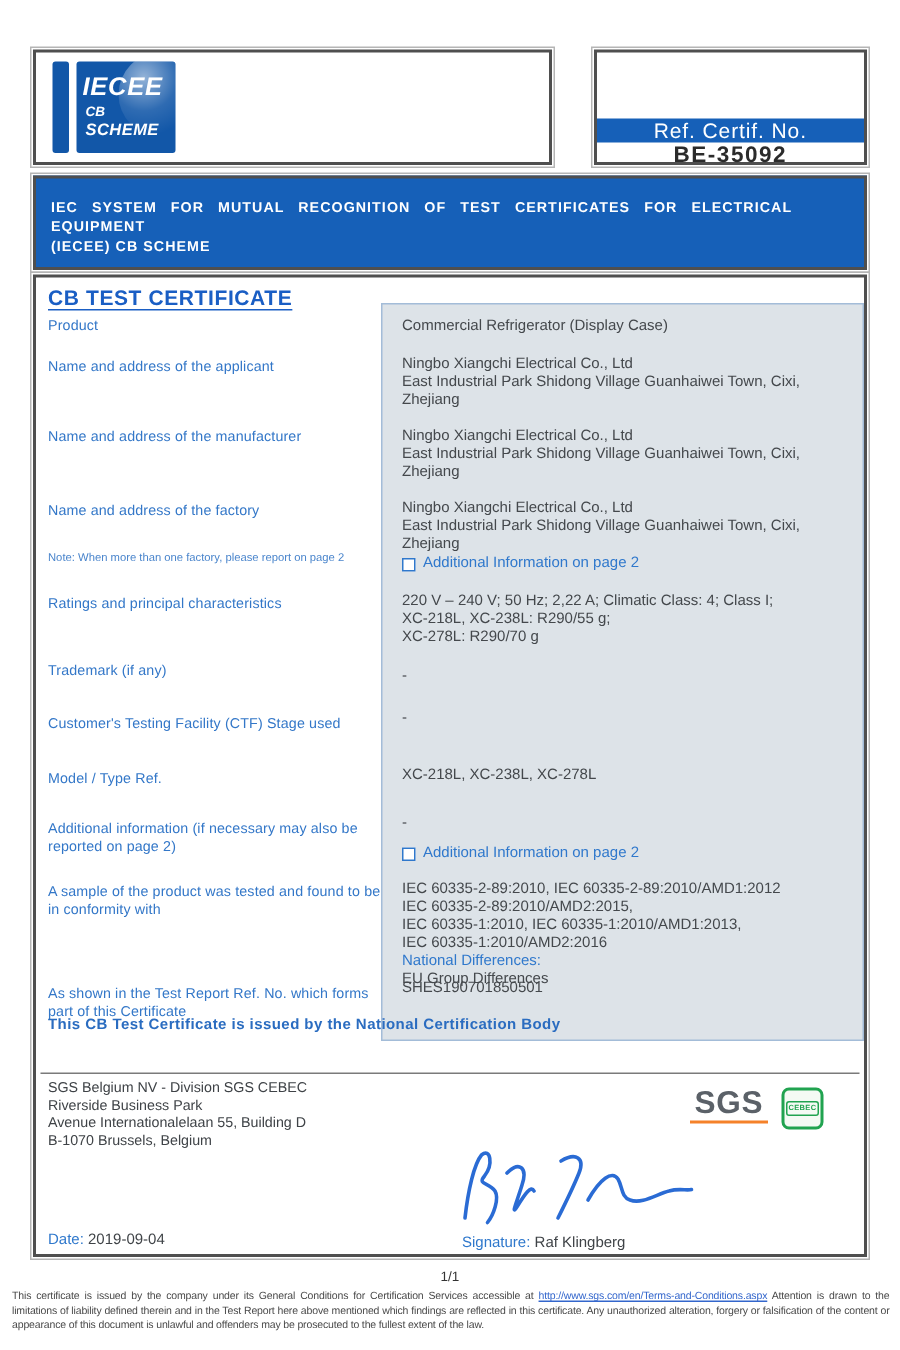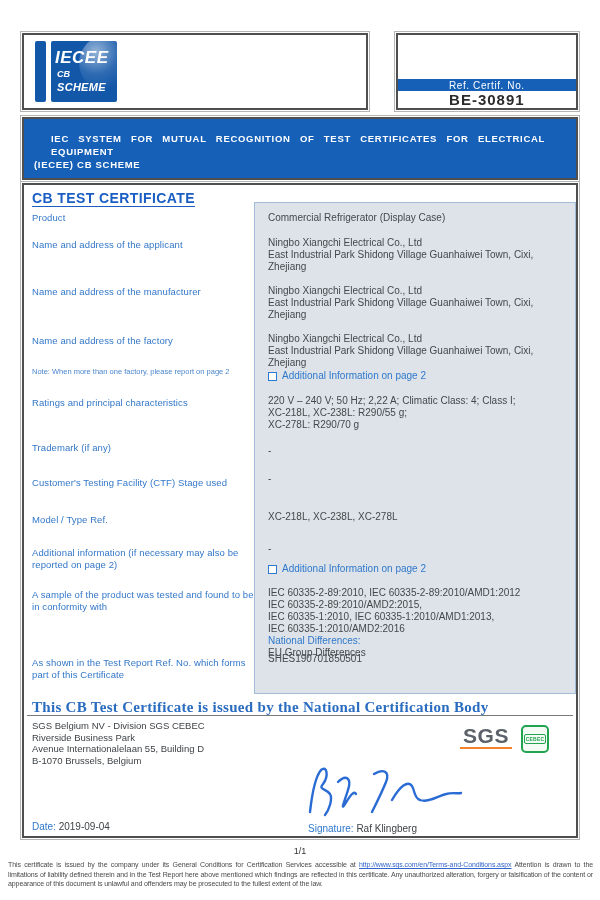--- a/index.html
+++ b/index.html
@@ -18,44 +18,44 @@
   .iec-dot { position:absolute; right:12px; bottom:8px; width:7px; height:7px; border-radius:50%; background:#fff; }
   .iec-strip { width:11px; height:61px; background:#1257a8; margin-left:5px; border-radius:2px; }
   .iecee-logo { width:66px; height:61px; background:#1257a8; margin-left:5px; border-radius:2px; position:relative; overflow:hidden;text-decoration:underline; }
   .iecee-logo::before { content:""; position:absolute; left:28px; top:-6px; width:56px; height:56px; border-radius:50%;
       background:radial-gradient(circle at 30% 30%, rgba(255,255,255,.55), rgba(255,255,255,.12) 40%, rgba(255,255,255,0) 70%); }
   .iecee-t1 { position:absolute; left:4px; top:7px; color:#fff; font-size:17px; font-weight:bold; font-style:italic; letter-spacing:.5px; }
   .iecee-t2 { position:absolute; left:6px; top:28px; color:#fff; font-size:9px; font-weight:bold; font-style:italic; }
   .iecee-t3 { position:absolute; left:6px; top:40px; color:#fff; font-size:11px; font-weight:bold; font-style:italic; letter-spacing:.3px; }
 
   .ref-box { width:190px; height:77px; display:flex; flex-direction:column; }
-  .ref-band { height:31px; background:#1660b8; color:#fff; font-size:10px; letter-spacing:.6px; display:flex; align-items:center; justify-content:center;margin-top:44px; }
+  .ref-band { height:31px; background:#1660b8; color:#fff; font-size:14px; letter-spacing:.6px; display:flex; align-items:center; justify-content:center;margin-top:44px; }
   .ref-val { flex:1; display:flex; align-items:center; justify-content:center; font-size:15px; font-weight:bold; color:#2b2b2b; letter-spacing:1px; }
 
   
   .banner { position:absolute; left:22px; top:117px; width:556px; height:63px; background:#1660b8; padding:13px 10px 0 10px; }
   .banner div { color:#fff; font-size:9.5px; font-weight:600; letter-spacing:.7px; line-height:13px; }
-  .banner .b1 { word-spacing:6px;margin-left:17px; }
+  .banner .b1 { word-spacing:6px; }
 
   
   .cert-body { position:absolute; left:22px; top:183px; width:556px; height:655px; }
   .title { position:absolute; left:8px; top:5px; color:#1a5ec4; font-size:14px; font-weight:bold; letter-spacing:.4px;
            text-decoration:underline; text-underline-offset:3px; }
 
   .panel { position:absolute; left:230px; top:17px; width:322px; height:492px; background:#dde3e8; border:1px solid #a3bcd8; }
 
   .lbl { position:absolute; left:8px; width:222px; color:#3377c8; font-size:9.5px; line-height:11.5px; letter-spacing:.1px; }
   .val { position:absolute; left:244px; width:300px; color:#44484c; font-size:10px; line-height:12px; }
   .note { position:absolute; left:8px; width:230px; color:#4a85cc; font-size:7.5px; }
 
   .cbrow { display:flex; align-items:center; color:#2f78cc; font-size:10px; }
   .cb { width:9px; height:9px; border:1px solid #2f78cc; background:#fff; margin-right:5px; flex:none; }
   .nd { color:#2f78cc; }
 
-  .issuer-heading { position:absolute; left:8px; top:514px; color:#2a6cc0; font-size:15px; font-weight:600; letter-spacing:.3px;font-family:Liberation Serif, serif; }
+  .issuer-heading { position:absolute; left:8px; top:493px; color:#2a6cc0; font-size:10px; font-weight:600; letter-spacing:.3px; }
   .rule { position:absolute; left:3px; right:3px; top:530px; border-top:1.5px solid #7a7a7a; }
   .issuer-block { position:absolute; left:8px; top:535px; color:#3f4347; font-size:9.5px; line-height:11.5px; }
 
   .sgs-logo { position:absolute; left:436px; top:540px; width:52px; text-align:center; }
   .sgs-text { color:#5b6168; font-size:21px; font-weight:bold; letter-spacing:.5px; line-height:21px; }
   .sgs-bar { height:2px; background:#f5822a; margin-top:1px; }
   .cebec-logo { position:absolute; left:497px; top:540px; width:28px; height:28px; border:2px solid #21a350; border-radius:5px;
                 background:#f4faf4; display:flex; align-items:center; justify-content:center; }
   .cebec-inner { border:1px solid #21a350; border-radius:2px; padding:1px 1px; color:#21a350; font-size:5px; font-weight:bold; letter-spacing:.2px; }
 
@@ -77,21 +77,21 @@
   <div class="logo-box frame">
     <div class="iec-strip"></div>
     <div class="iecee-logo">
       <div class="iecee-t1">IECEE</div>
       <div class="iecee-t2">CB</div>
       <div class="iecee-t3">SCHEME</div>
     </div>
   </div>
   <div class="ref-box frame">
     <div class="ref-band">Ref. Certif. No.</div>
-    <div class="ref-val">BE-30891</div>
+    <div class="ref-val">BE-35092</div>
   </div>
 </div>
 
 <div class="banner frame">
   <div class="b1">IEC SYSTEM FOR MUTUAL RECOGNITION OF TEST CERTIFICATES FOR ELECTRICAL EQUIPMENT</div>
   <div class="b2">(IECEE) CB SCHEME</div>
 </div>
 
 <div class="cert-body frame">
   <div class="title">CB TEST CERTIFICATE</div>

